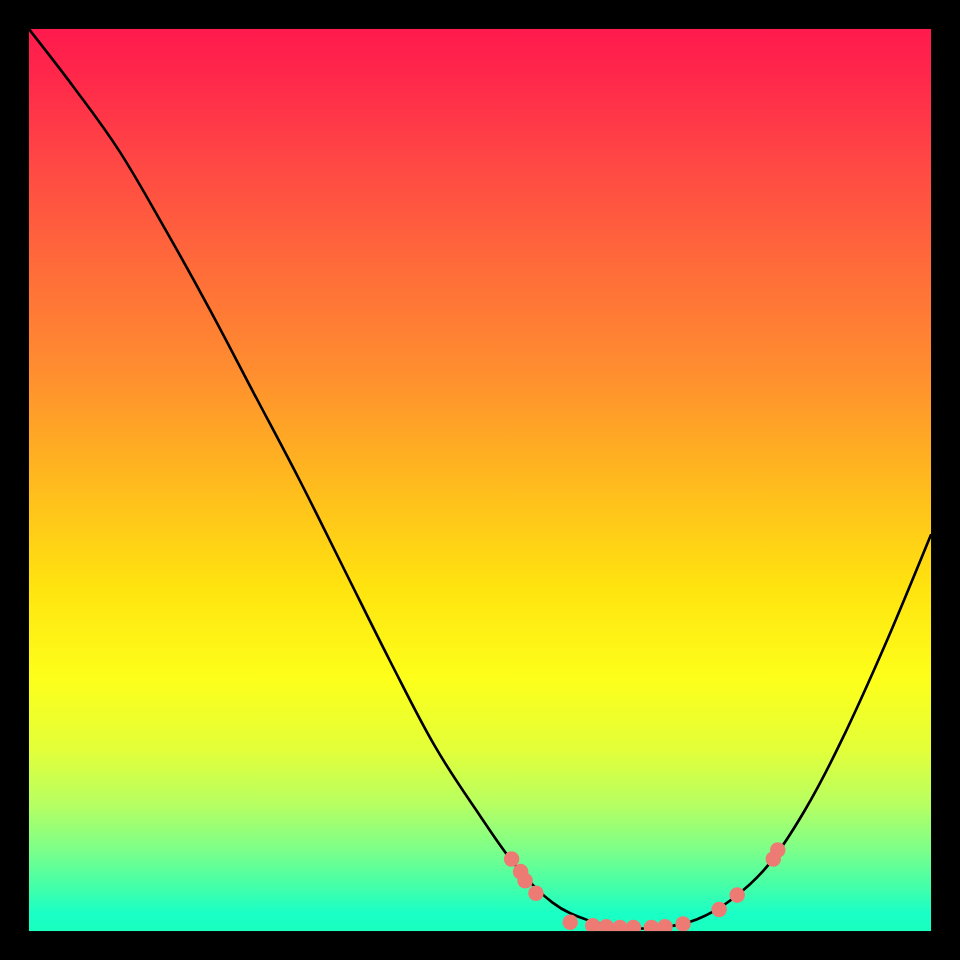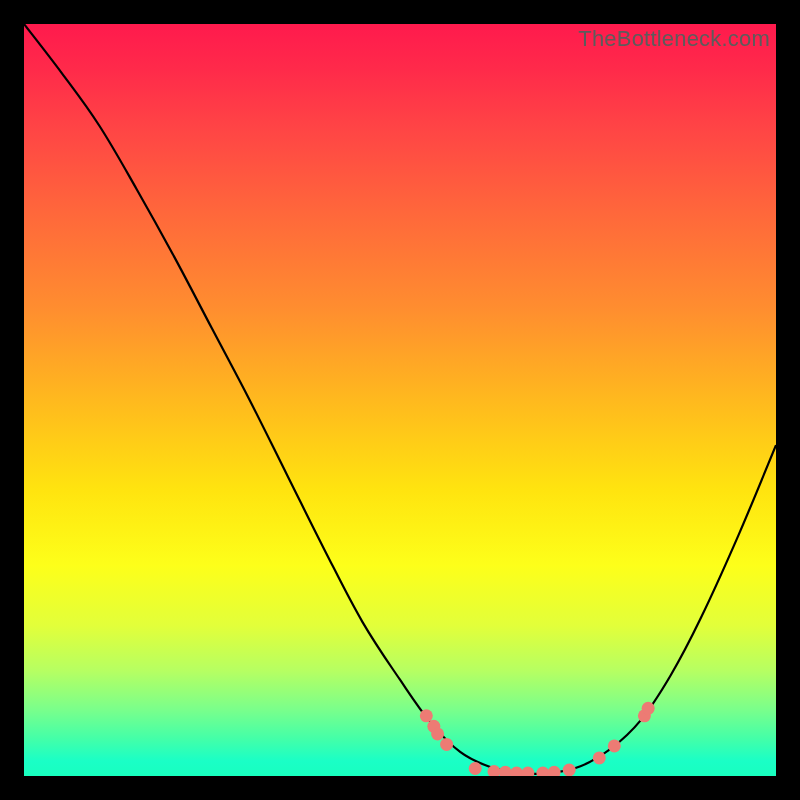--- a/index.html
+++ b/index.html
@@ -80,14 +80,13 @@
           <circle cx="518.88" cy="748.99" r="6.5" class="dot"></circle>
           <circle cx="530.16" cy="748.24" r="6.5" class="dot"></circle>
           <circle cx="545.20" cy="745.98" r="6.5" class="dot"></circle>
           <circle cx="575.28" cy="733.95" r="6.5" class="dot"></circle>
           <circle cx="590.32" cy="721.92" r="6.5" class="dot"></circle>
           <circle cx="620.40" cy="691.84" r="6.5" class="dot"></circle>
           <circle cx="624.16" cy="684.32" r="6.5" class="dot"></circle>
         </g>
     </svg>
   </div>
-  <div class="watermark">TheBottleneck.com</div>
 </div>
 
 </body></html>

